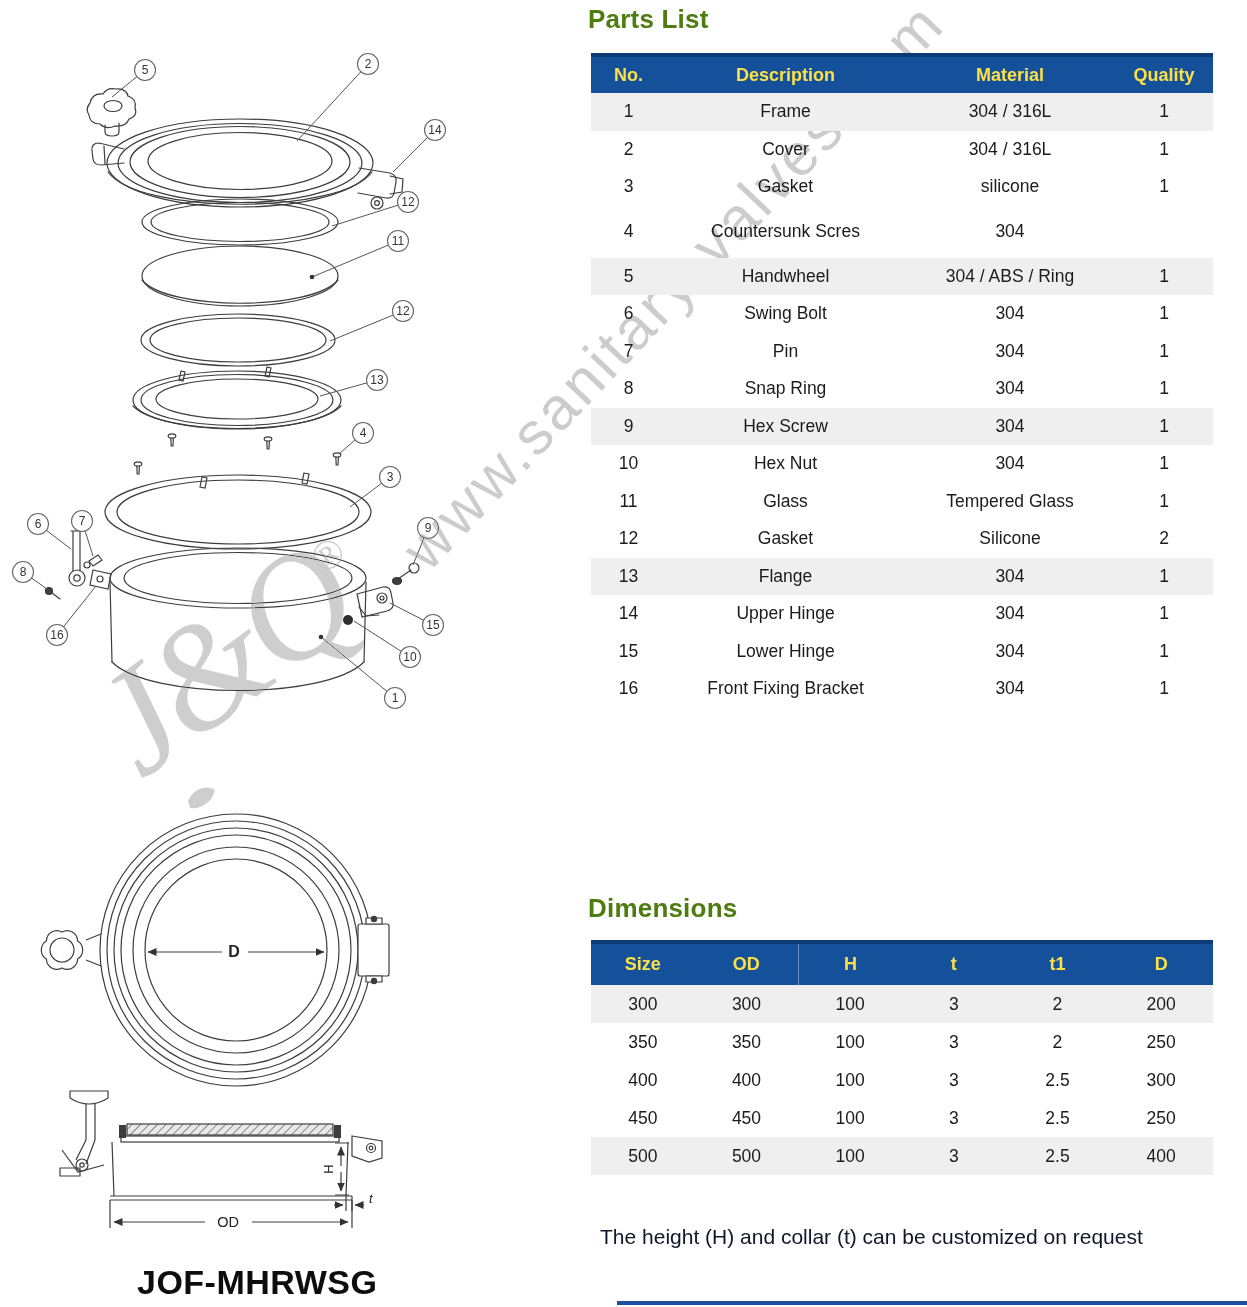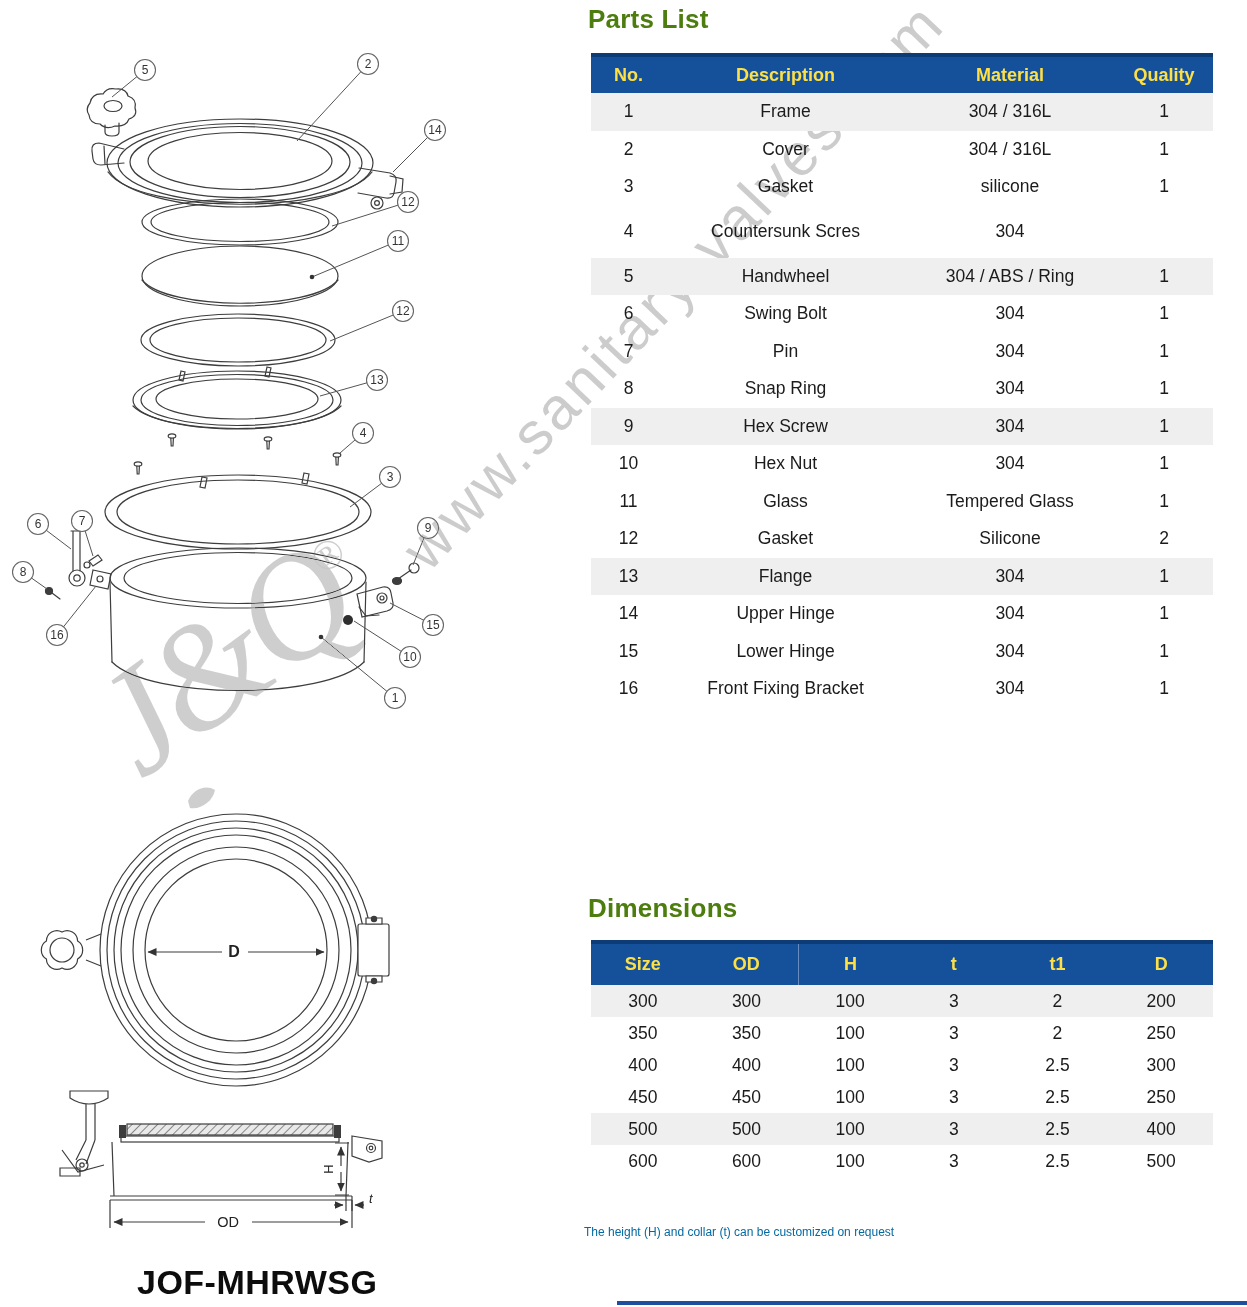--- a/index.html
+++ b/index.html
@@ -21,23 +21,23 @@
   }
   .parts th{height:36px;}
   .dims th{height:41px;}
   .dims th:nth-child(3){border-left:1px solid rgba(255,255,255,.35);}
   .spec td{
     font-size:17.5px;color:#1b1b1b;text-align:center;vertical-align:middle;
     padding:0;border:none;
   }
   .parts tbody tr{height:37.5px;}
   .parts tbody tr:nth-child(4){height:52px;}
-  .dims tbody tr{height:32px;}
+  .dims tbody tr{height:38px;}
   .spec tbody tr:nth-child(4n+1){background:var(--row-shade,#EFEFEF);}
-  .note{position:absolute;left:584px;top:1225px;font-size:12px;color:#0369a1;}
+  .note{position:absolute;left:600px;top:1225px;font-size:21px;color:#0f172a;}
   .model{position:absolute;left:137px;top:1263px;font-size:34px;font-weight:700;color:#0d0d0d;letter-spacing:.5px;}
   .accent-bar{position:absolute;left:617px;top:1301px;width:630px;height:4px;background:var(--accent-line,#1D4F9E);}
 </style>
 </head>
 <body>
 
 <div class="page">
 
   <svg class="layer" width="560" height="1307" viewBox="0 0 560 1307">
     <defs>
@@ -447,28 +447,20 @@
           <td>250</td>
         </tr>
         <tr>
           <td>500</td>
           <td>500</td>
           <td>100</td>
           <td>3</td>
           <td>2.5</td>
           <td>400</td>
         </tr>
-        <tr>
-          <td>600</td>
-          <td>600</td>
-          <td>100</td>
-          <td>3</td>
-          <td>2.5</td>
-          <td>500</td>
-        </tr>
       </tbody>
   </table>
 
   <div class="note">The height (H) and collar (t) can be customized on request</div>
 
   <div class="model">JOF-MHRWSG</div>
 
   <div class="accent-bar"></div>
 </div>
 

